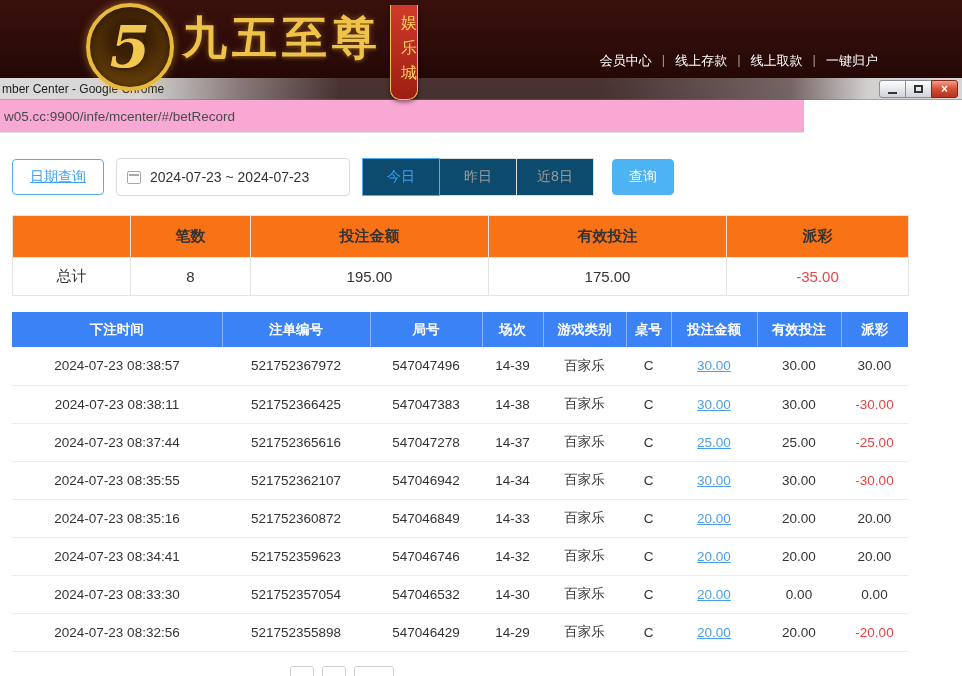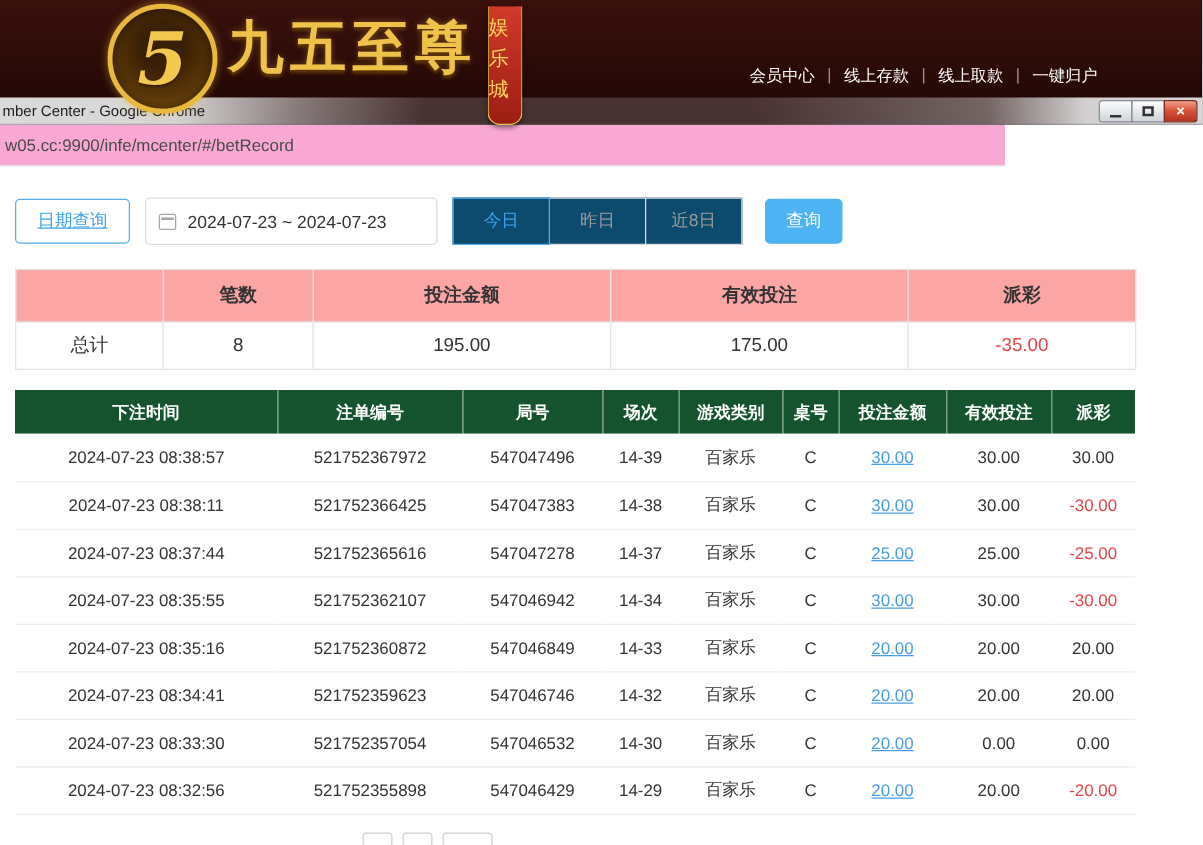--- a/index.html
+++ b/index.html
@@ -18,21 +18,21 @@
     background:radial-gradient(circle at 50% 38%, #3a2004 28%, #5b3708 62%, #8a5a10 85%);
     border:4px solid #e8b93c; box-shadow:0 0 8px rgba(232,185,60,.5), inset 0 0 10px rgba(0,0,0,.7);
     display:flex; align-items:center; justify-content:center;
     color:#f3c84e; font-family:"DejaVu Serif","Liberation Serif",serif; font-size:58px; font-weight:bold; font-style:italic;
     text-shadow:0 2px 2px #3a2000; }
   .brand-name { margin:8px 8px 0 8px; font-family:"DejaVu Serif","Liberation Serif",serif;
     font-size:45px; font-weight:bold; letter-spacing:5px; color:#efc24a;
     text-shadow:0 2px 2px #5a3400, 0 0 6px rgba(240,195,74,.35); white-space:nowrap; }
   .brand-banner { width:28px; height:95px; margin-top:5px; padding-top:6px;
     background:linear-gradient(180deg,#d03a2a,#9c1e12); border:1px solid #efc24a; border-top:none;
-    border-radius:0 0 10px 10px; color:#ffd75e; font-size:16px; line-height:1.55; text-align:left;
+    border-radius:0 0 10px 10px; color:#ffd75e; font-size:16px; line-height:1.55; text-align:right;
     word-break:break-all; box-shadow:0 2px 4px rgba(0,0,0,.5); }
   .top-nav { position:absolute; right:84px; top:52px; display:flex; align-items:flex-start; gap:10px;
     color:#fff; font-size:13px; }
   .top-nav .sep { color:rgba(255,255,255,.55); }
   .top-nav .nav-item { cursor:pointer; white-space:nowrap; }
 
   
   .titlebar { position:absolute; top:78px; left:0; width:962px; height:22px; z-index:2;
     background:linear-gradient(90deg,
       rgba(225,225,225,.97) 0px, rgba(225,225,225,.95) 140px,
@@ -76,26 +76,26 @@
   .seg + .seg { margin-left:-1px; }
   .seg.active { border-color:#53aef0; color:#3da2ee; position:relative; z-index:1; }
   .btn-primary { margin-left:18px; width:62px; background:#4db3f2; border:1px solid #4db3f2; color:#fff; }
   .filter-row > .btn:first-child { margin-right:0; }
   .filter-row > .btn + .btn { margin-left:12px; }
 
   
   table { border-collapse:collapse; table-layout:fixed; }
   .summary-table { width:896px; margin-top:19px; font-size:15px; color:#333; }
   .summary-table th, .summary-table td { border:1px solid #e4e4e4; text-align:center; }
-  .summary-table th { background:#fca5a5; height:42px; font-weight:600; }
+  .summary-table th { background:#f97316; height:42px; font-weight:600; }
   .summary-table td { height:38px; background:#fff; font-weight:400; }
 
   
   .detail-table { width:896px; margin-top:16px; font-size:13.5px; color:#333; }
-  .detail-table thead th { background:#14532d; color:#fff; height:35px; font-weight:700;
+  .detail-table thead th { background:#3b82f6; color:#fff; height:35px; font-weight:700;
     border-right:1px solid rgba(255,255,255,.4); }
   .detail-table thead th:last-child { border-right:none; }
   .detail-table tbody td { height:38px; text-align:center; border-bottom:1px solid #ececec; background:#fff; }
   .link { color:#4a9fe8; text-decoration:underline; cursor:pointer; }
   .neg { color:#e64545; }
 
   
   .pager { margin:14px 0 0 278px; display:flex; gap:8px; }
   .page-btn { height:26px; border:1px solid #cfcfcf; border-radius:3px; background:#fff; cursor:pointer; }
   .page-btn.sm { width:24px; } .page-btn.lg { width:40px; }

